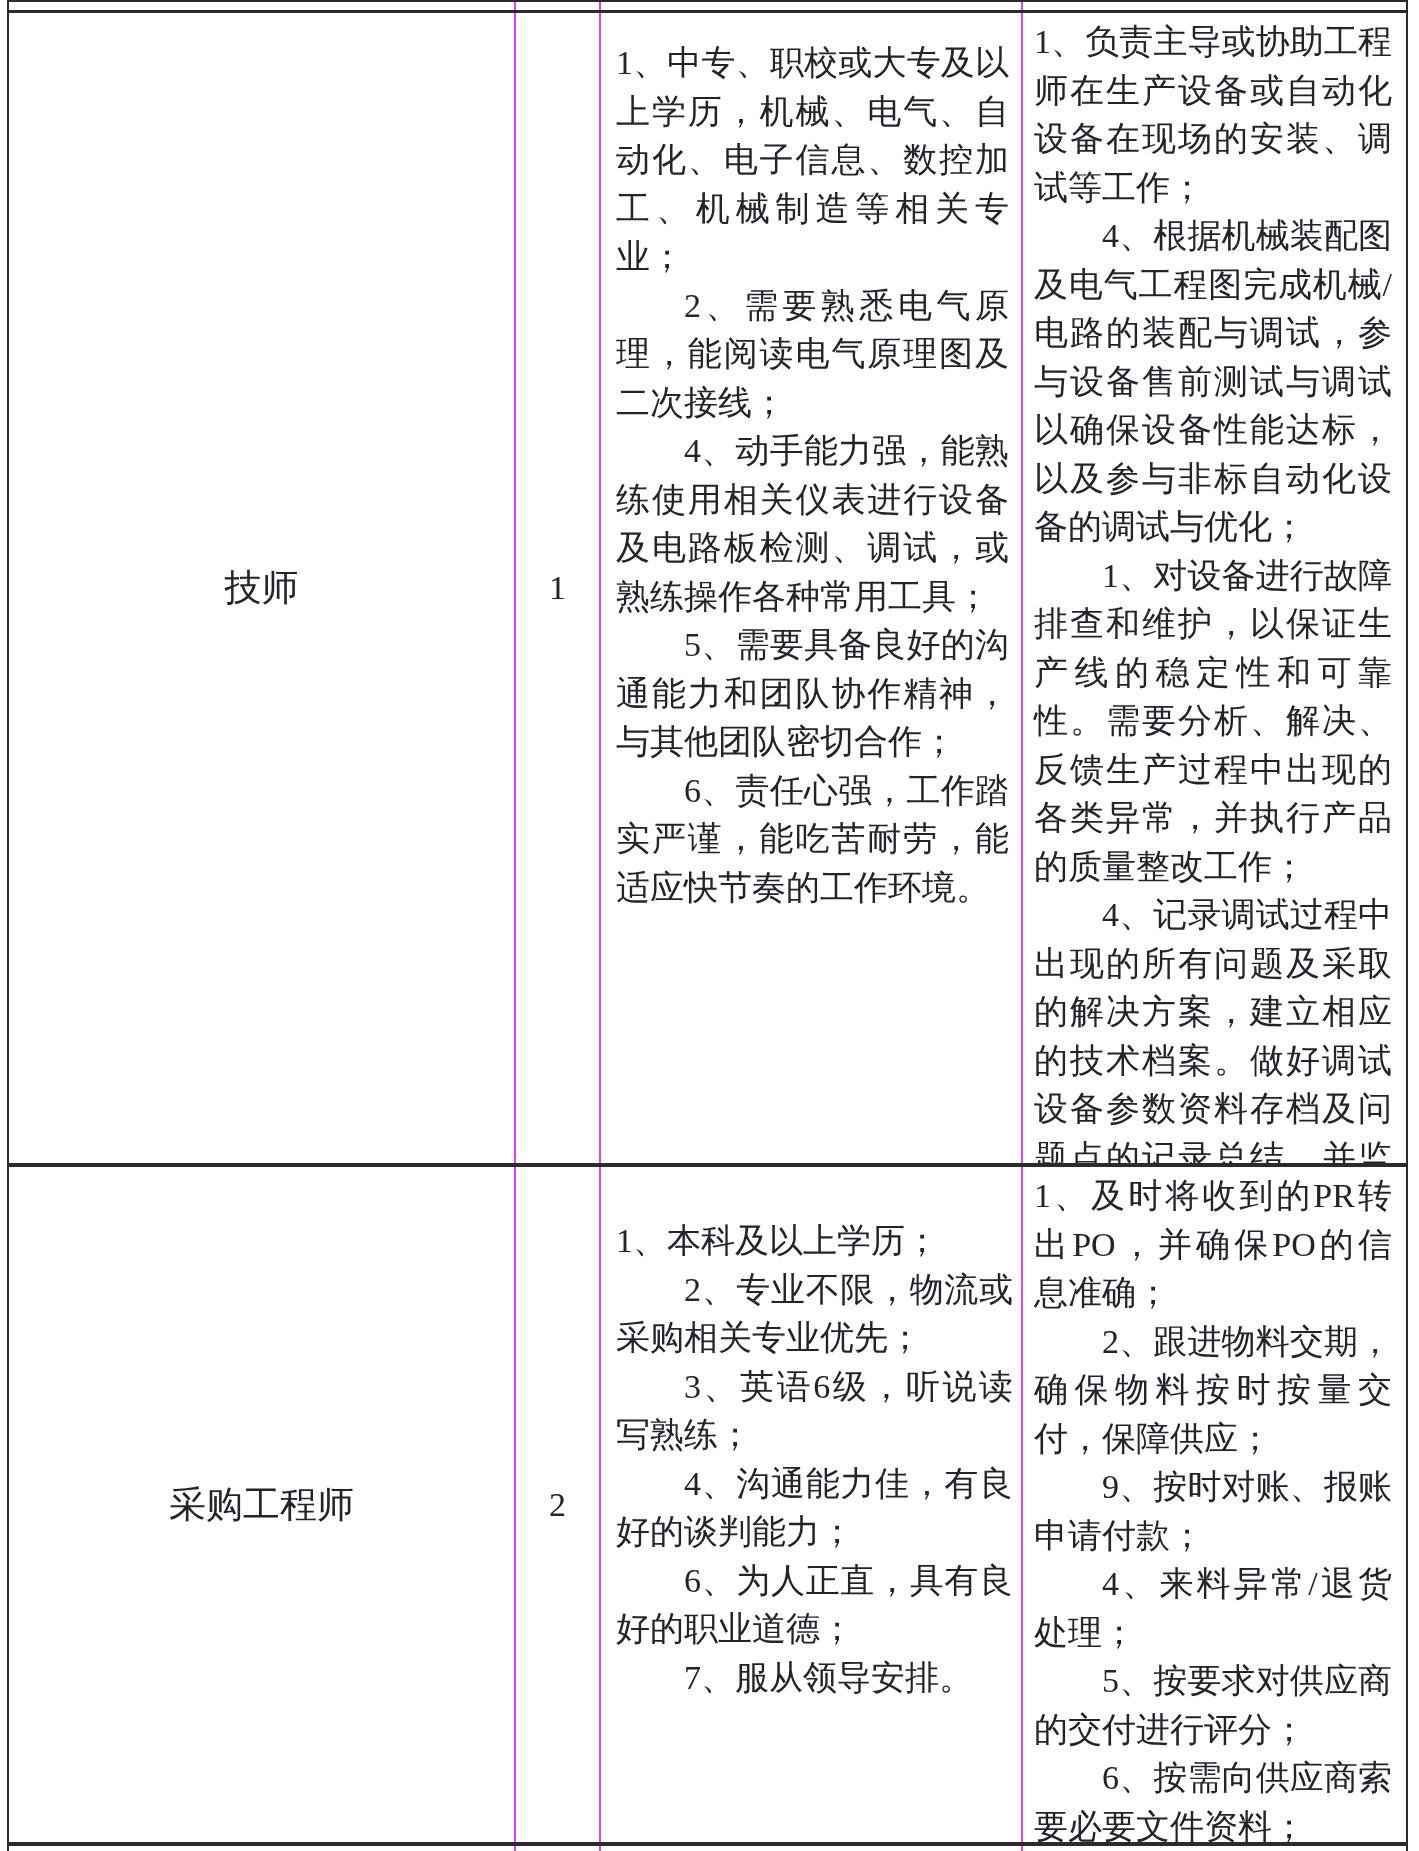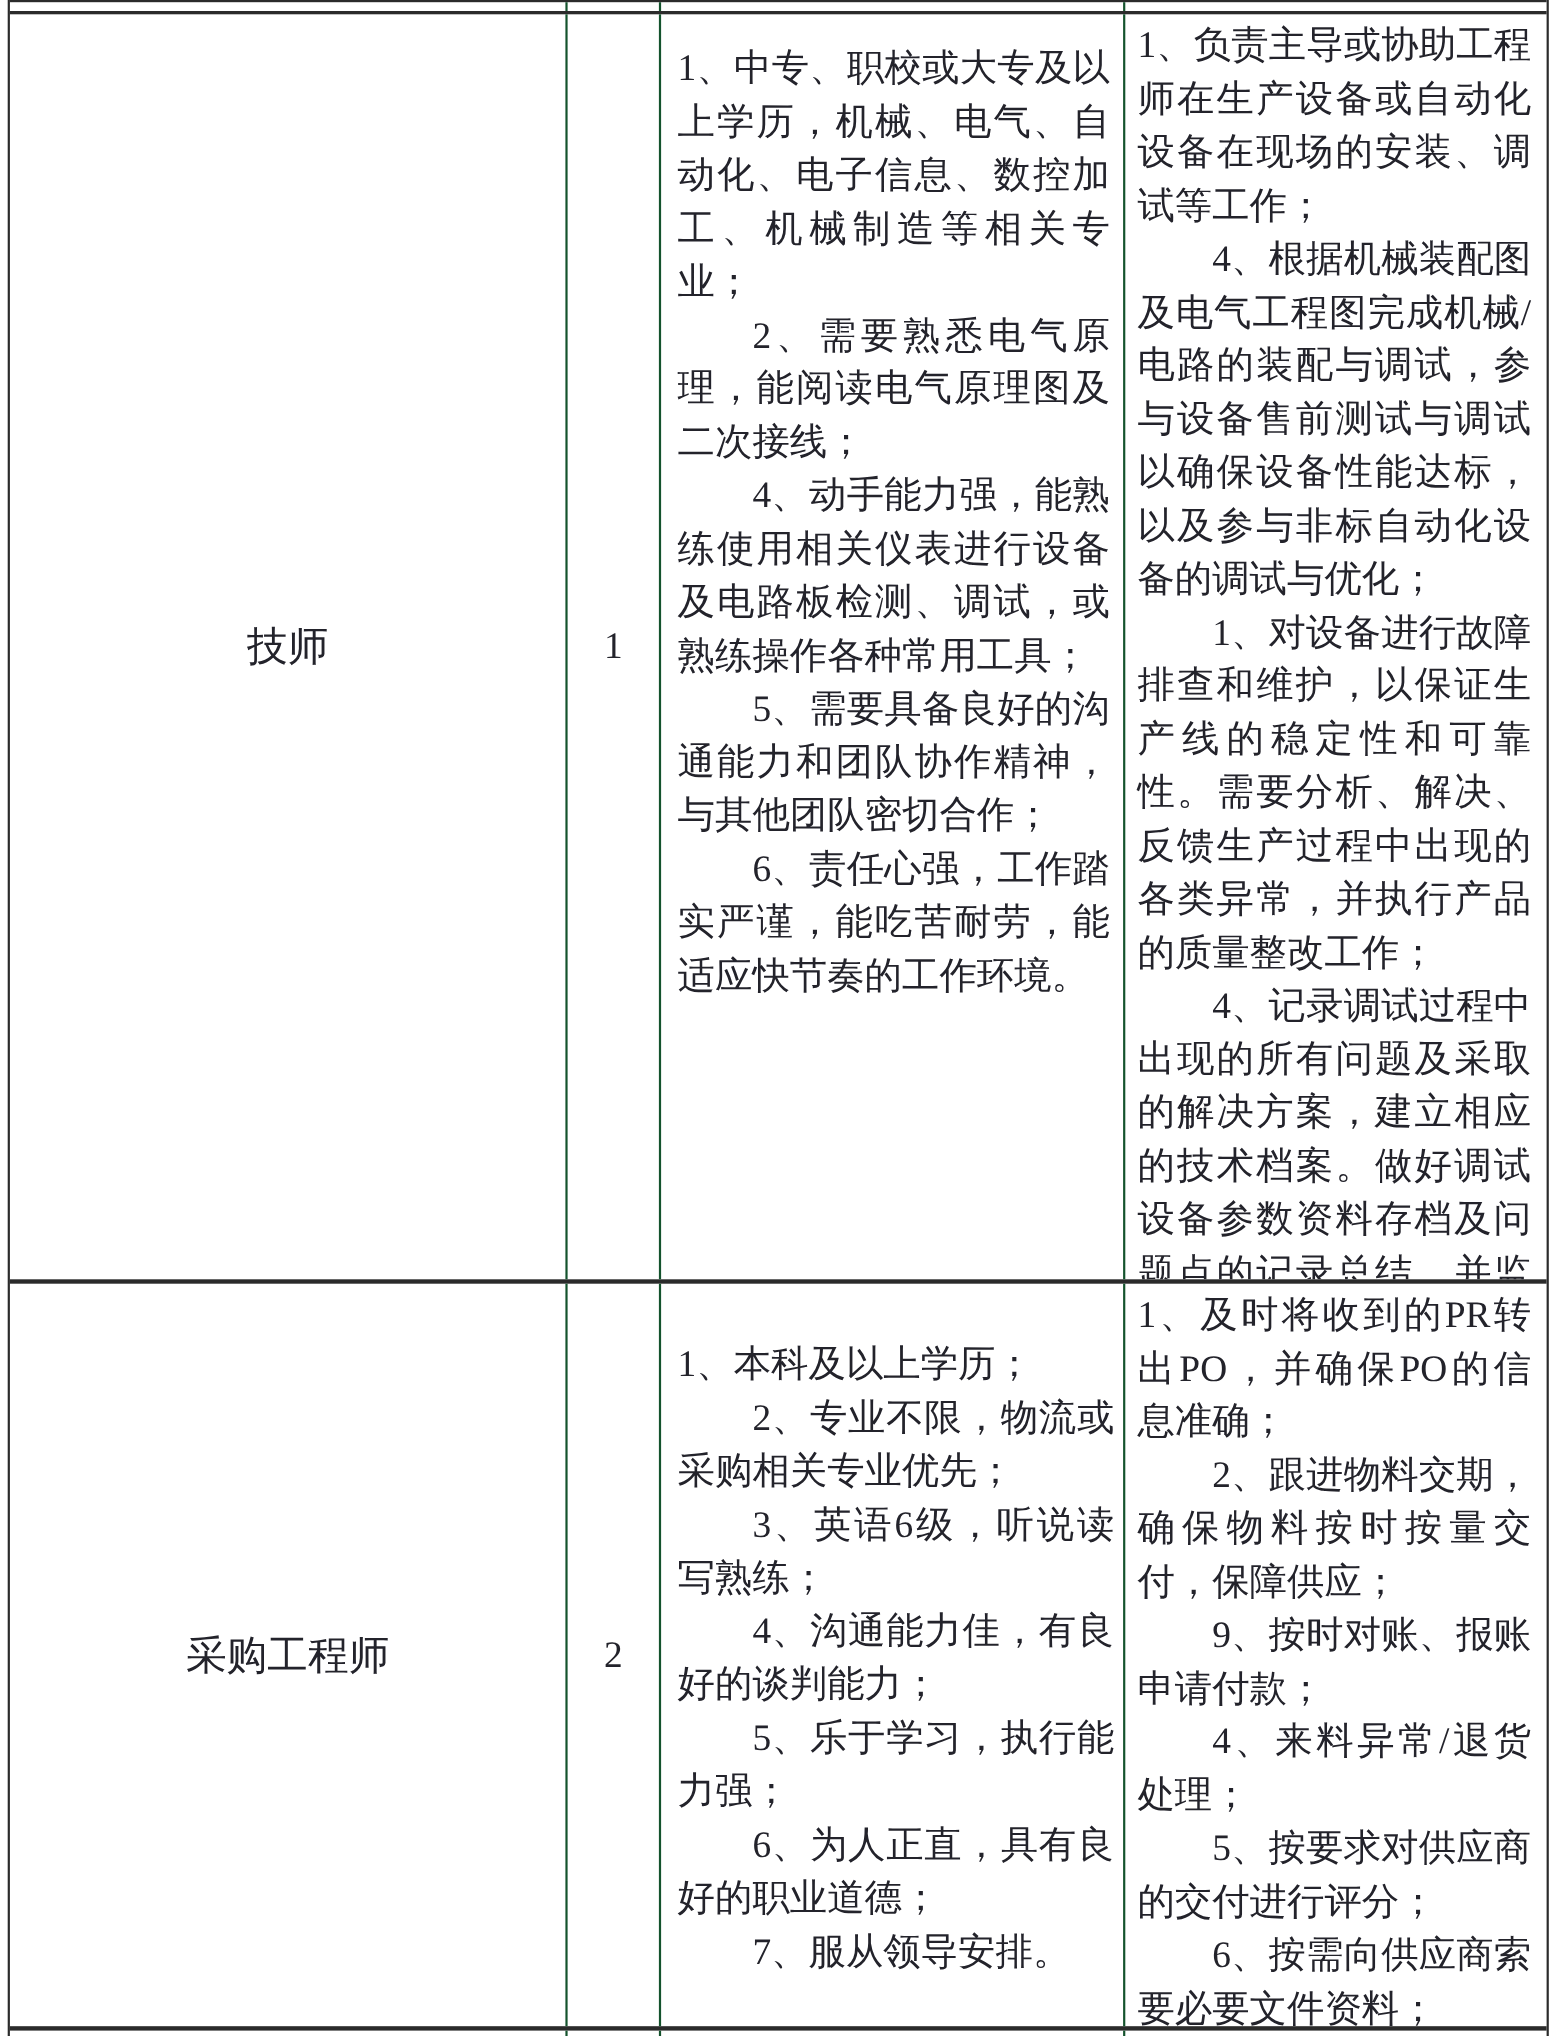--- a/index.html
+++ b/index.html
@@ -22,21 +22,21 @@
     box-sizing: border-box;
   }
   .row { display: flex; box-sizing: border-box; }
   .r-sliver-top    { height: 10px;  border-top: 2px solid #2b2b2b; }
   .r-main1         { height: 1153px; border-top: 3px solid #2b2b2b; }
   .r-main2         { height: 679px;  border-top: 4px solid #2b2b2b; }
   .r-sliver-bottom { height: 9px;   border-top: 4px solid #2b2b2b; }
 
   .cell {
     box-sizing: border-box;
-    border-right: 2px solid #14532d;
+    border-right: 2px solid #d946ef;
     overflow: hidden;
   }
   .cell:last-child { border-right: none; }
   .c1 { width: 507px; }
   .c2 { width: 85px; }
   .c3 { width: 422px; }
   .c4 { flex: 1; }
 
   .center-cell {
     display: flex;
@@ -100,21 +100,20 @@
         <span class="pos-label">采购工程师</span>
       </div>
       <div class="cell c2 center-cell">
         <span class="count-label">2</span>
       </div>
       <div class="cell c3 textcell req2">
         <p>1、本科及以上学历；</p>
         <p>2、专业不限，物流或采购相关专业优先；</p>
         <p>3、英语6级，听说读写熟练；</p>
         <p>4、沟通能力佳，有良好的谈判能力；</p>
-        <p>5、乐于学习，执行能力强；</p>
         <p>6、为人正直，具有良好的职业道德；</p>
         <p>7、服从领导安排。</p>
       </div>
       <div class="cell c4 textcell resp2">
         <p>1、及时将收到的PR转出PO，并确保PO的信息准确；</p>
         <p>2、跟进物料交期，确保物料按时按量交付，保障供应；</p>
         <p>9、按时对账、报账申请付款；</p>
         <p>4、来料异常/退货处理；</p>
         <p>5、按要求对供应商的交付进行评分；</p>
         <p>6、按需向供应商索要必要文件资料；</p>

